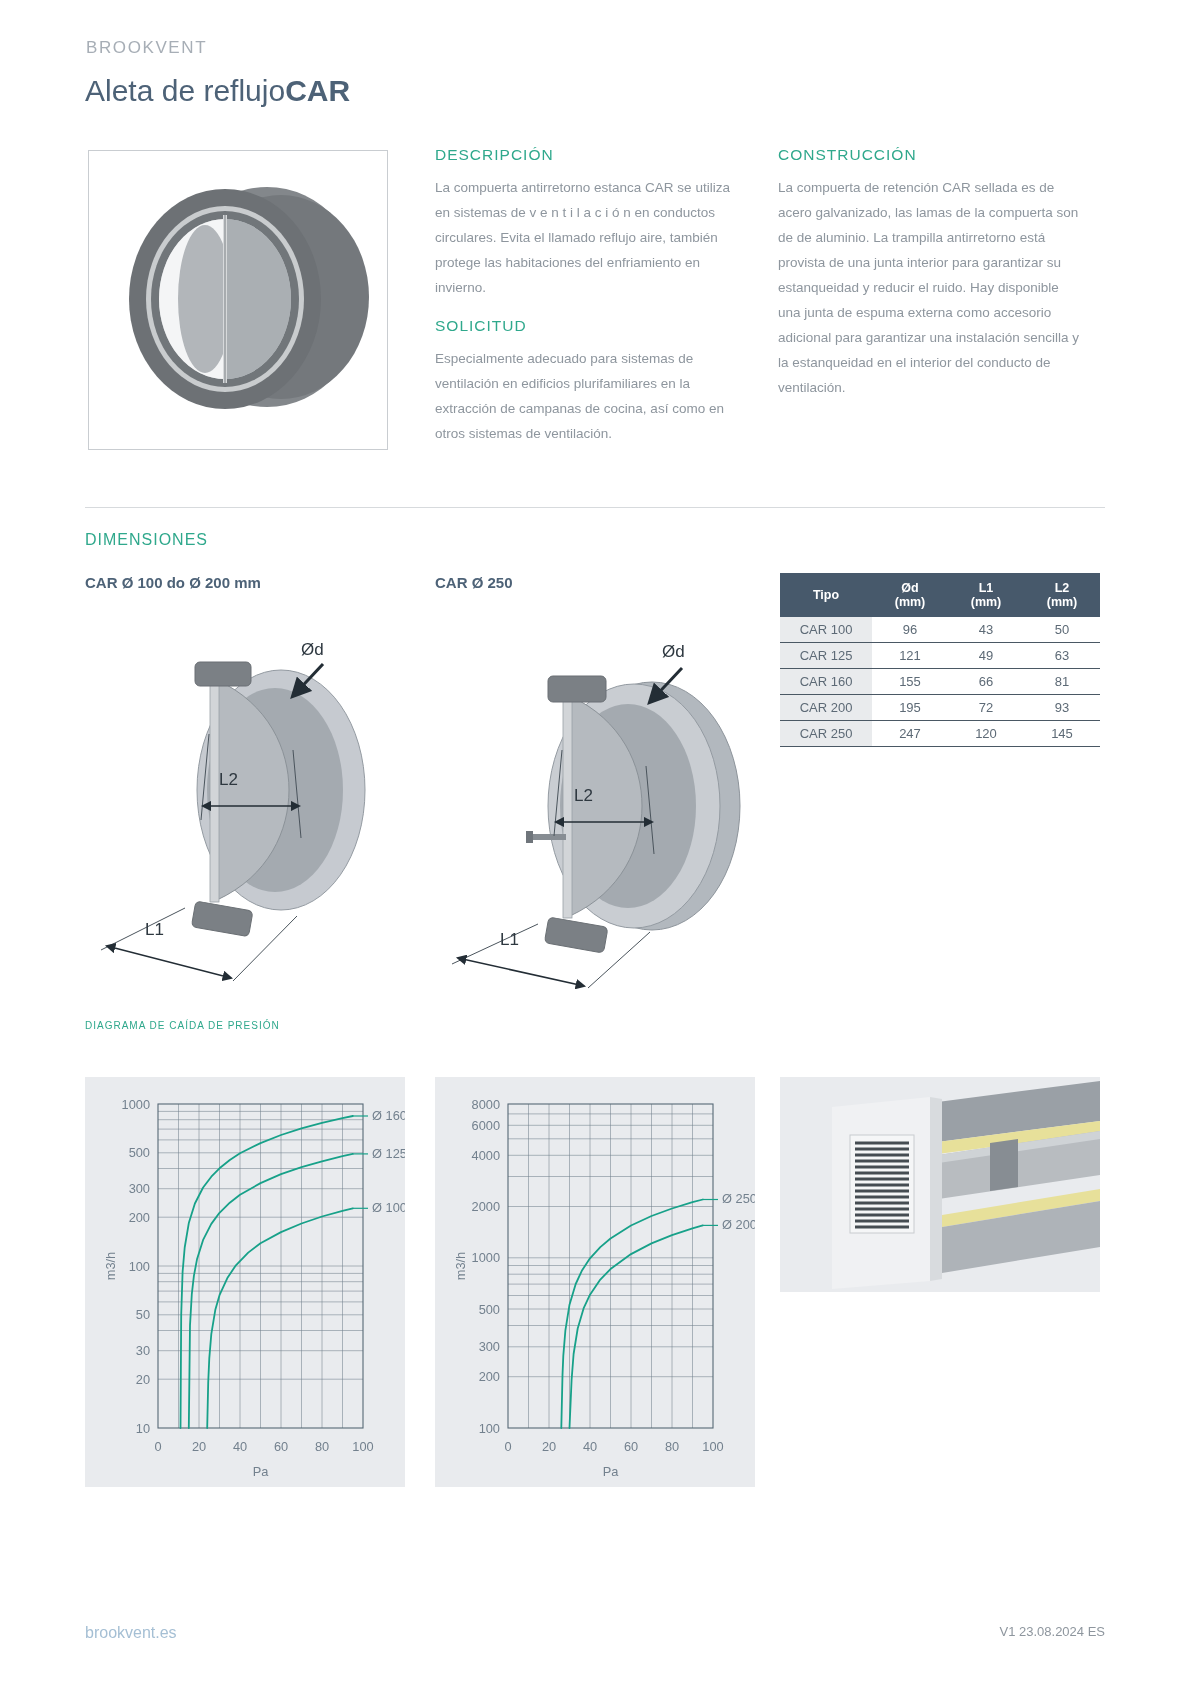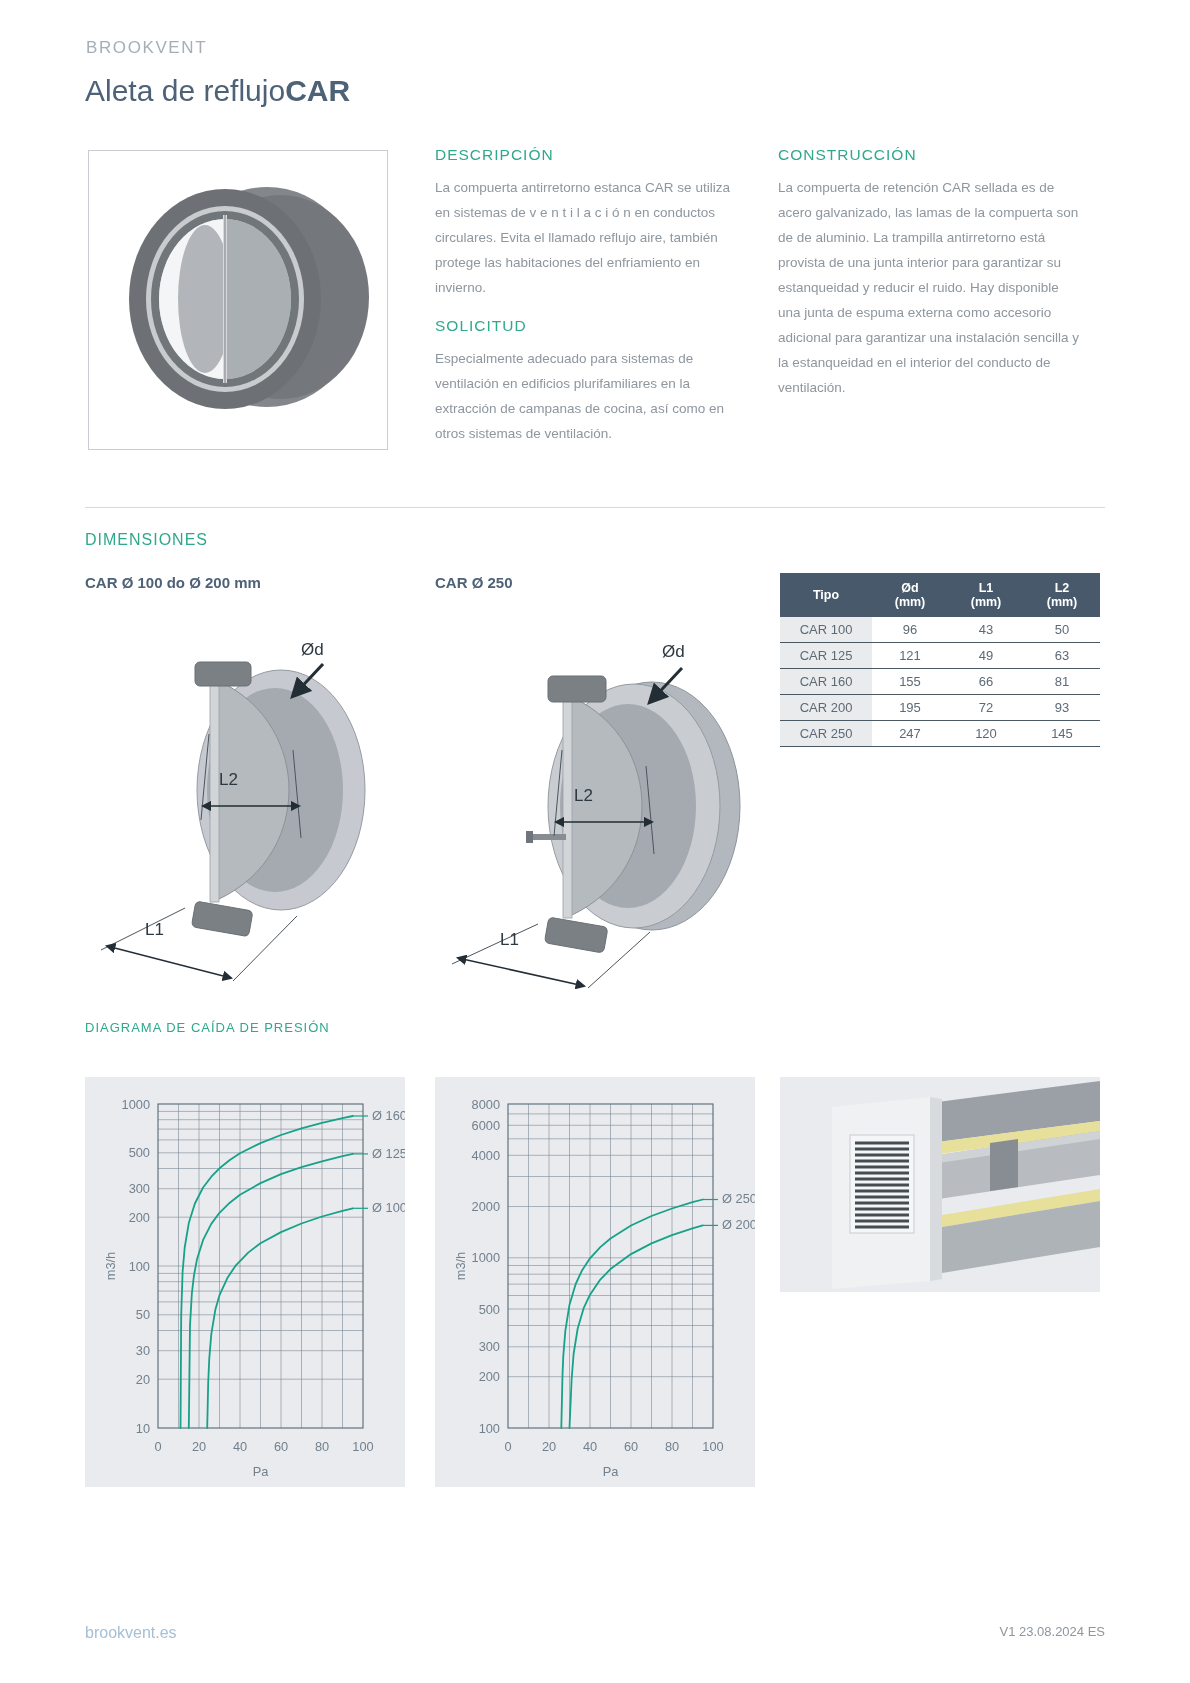--- a/index.html
+++ b/index.html
@@ -23,21 +23,21 @@
   .drawing{position:absolute;top:598px;margin-top:40px;}
   #drawing1{left:85px;width:310px;height:345px;}
   #drawing2{left:430px;width:330px;height:352px;}
   .dim-label{position:absolute;font-size:17px;color:#2e3840;}
   .dim-table{position:absolute;left:780px;top:573px;width:320px;border-collapse:collapse;}
   .dim-table th{background:#47596b;color:#ffffff;font-size:12.5px;font-weight:700;
                 padding:8px 18px;text-align:center;}
   .dim-table td{font-size:13px;color:#5d6a76;text-align:center;padding:5px 2px;
                 border-bottom:1px solid #4a5864;background:#fff;}
   .dim-table td.tcol{background:#e9ebed;margin-top:28px;}
-  .diag-heading{position:absolute;left:85px;top:1020px;font-size:13px;letter-spacing:1px;color:#2fa88c;}
+  .diag-heading{position:absolute;left:85px;top:1020px;font-size:10px;letter-spacing:1px;color:#2fa88c;}
   .panel{position:absolute;top:1077px;width:320px;height:410px;background:#e9ebee;}
   #chart1{left:85px;} #chart2{left:435px;}
   .photo-panel{position:absolute;left:780px;top:1077px;width:320px;height:215px;background:#e9ebee;}
   .f-left{position:absolute;left:85px;top:1624px;font-size:16px;color:#a5bfd4;text-decoration:none;}
   .f-right{position:absolute;right:85px;top:1624px;font-size:13px;color:#8e969e;}
 </style>
 </head>
 <body>
 
 <div class="page">

